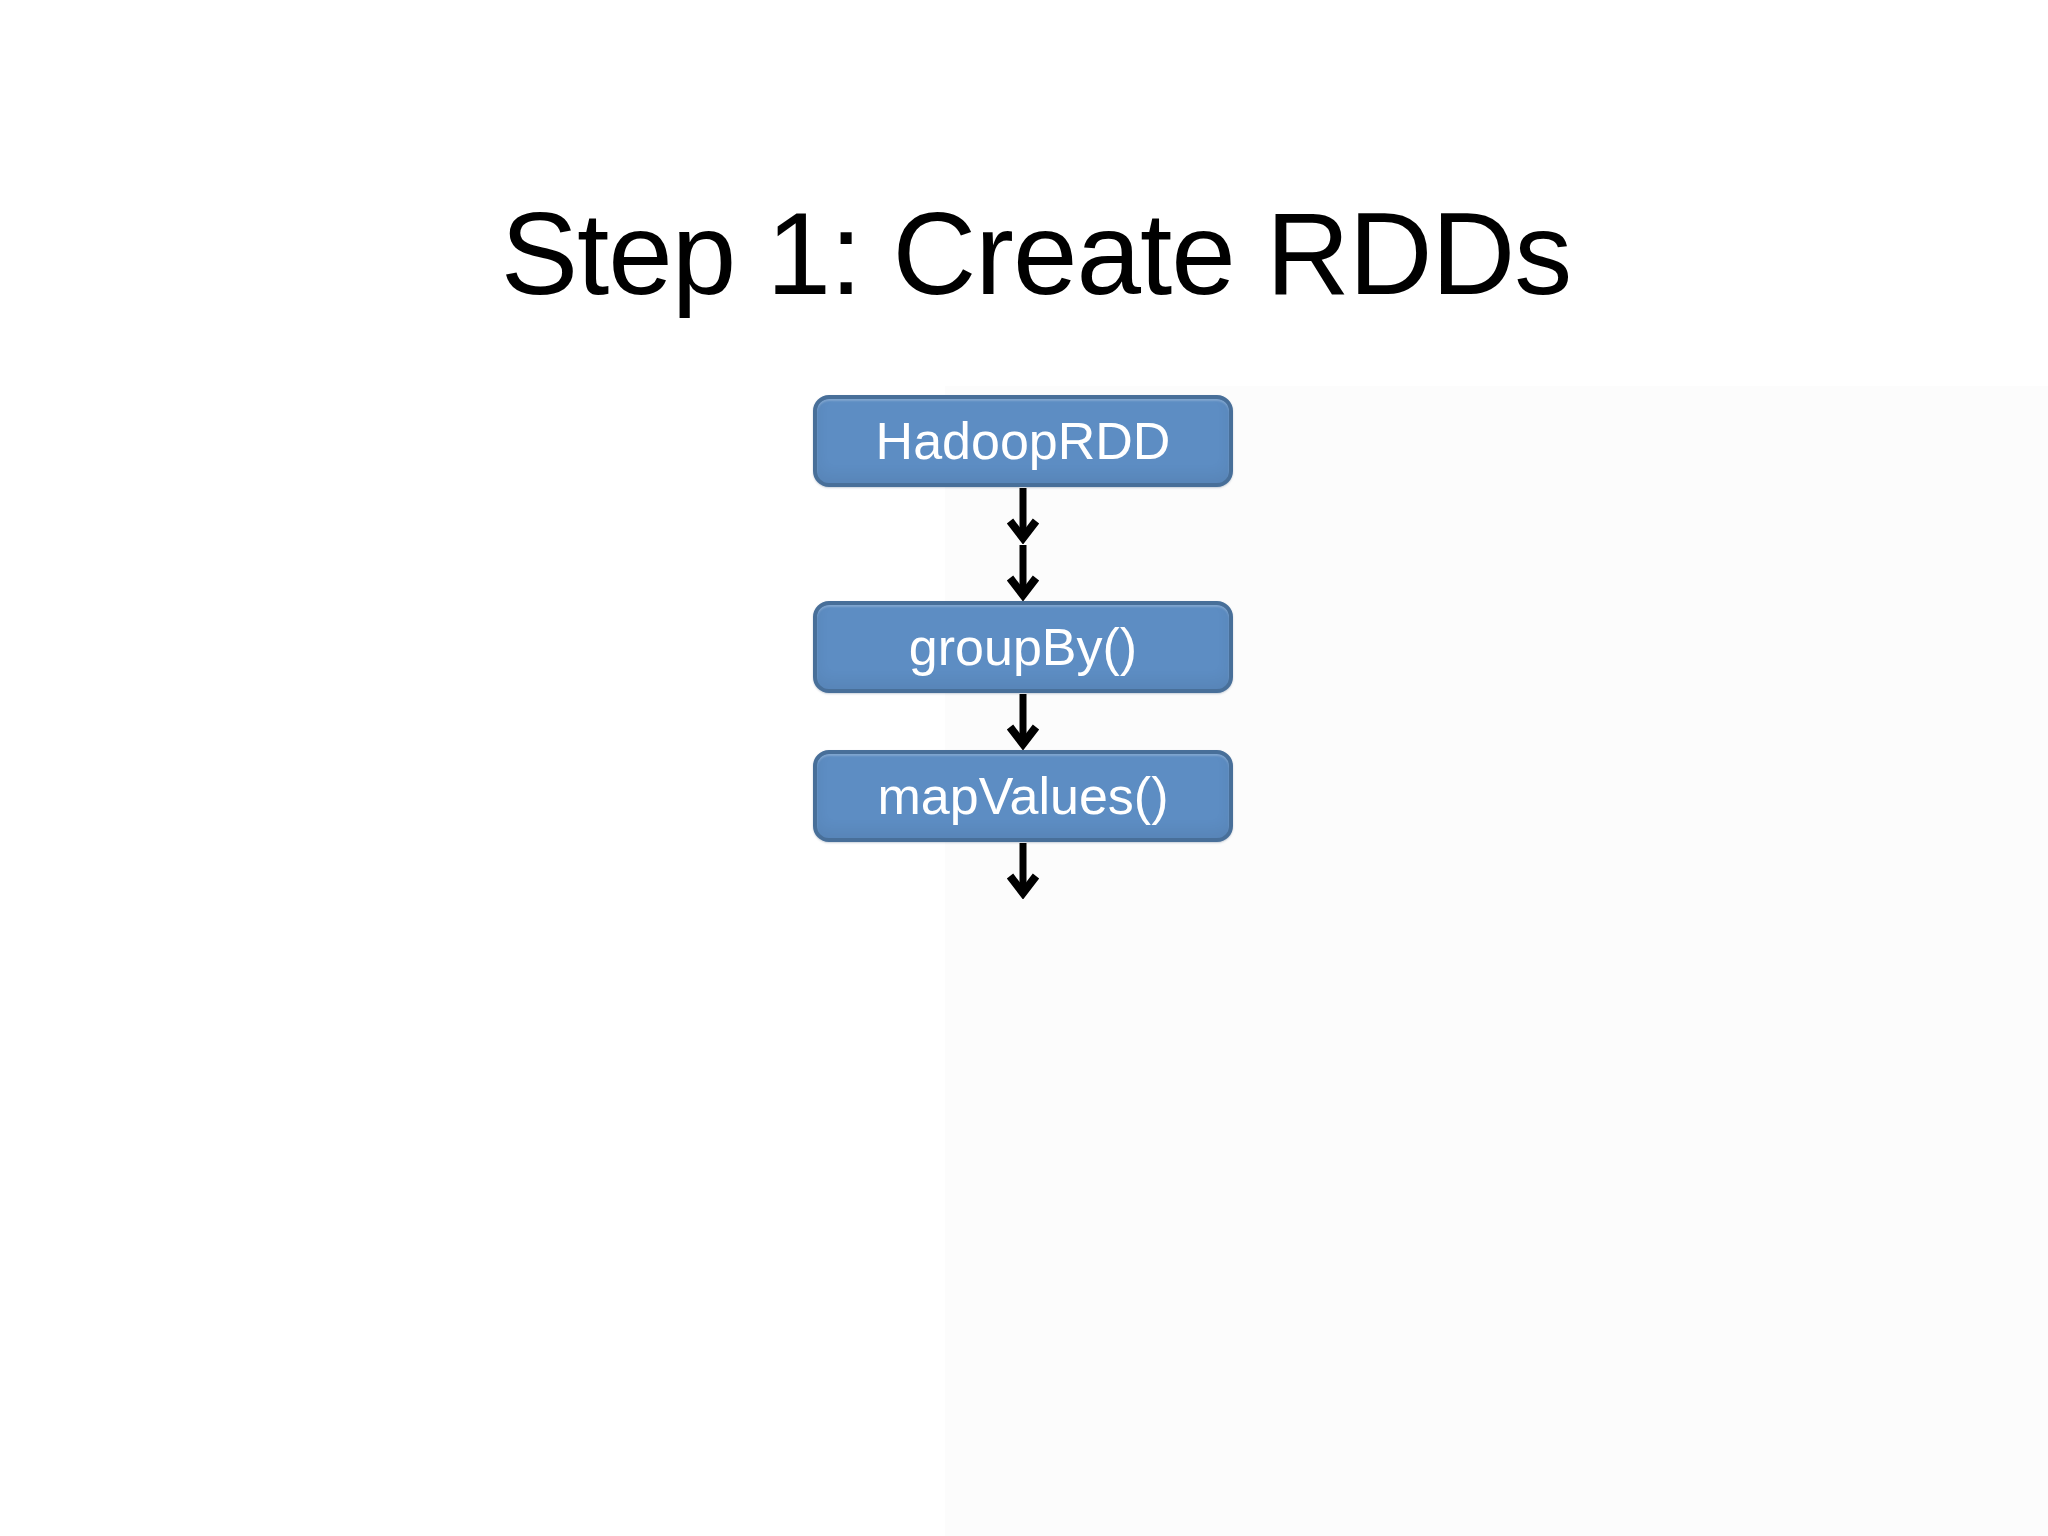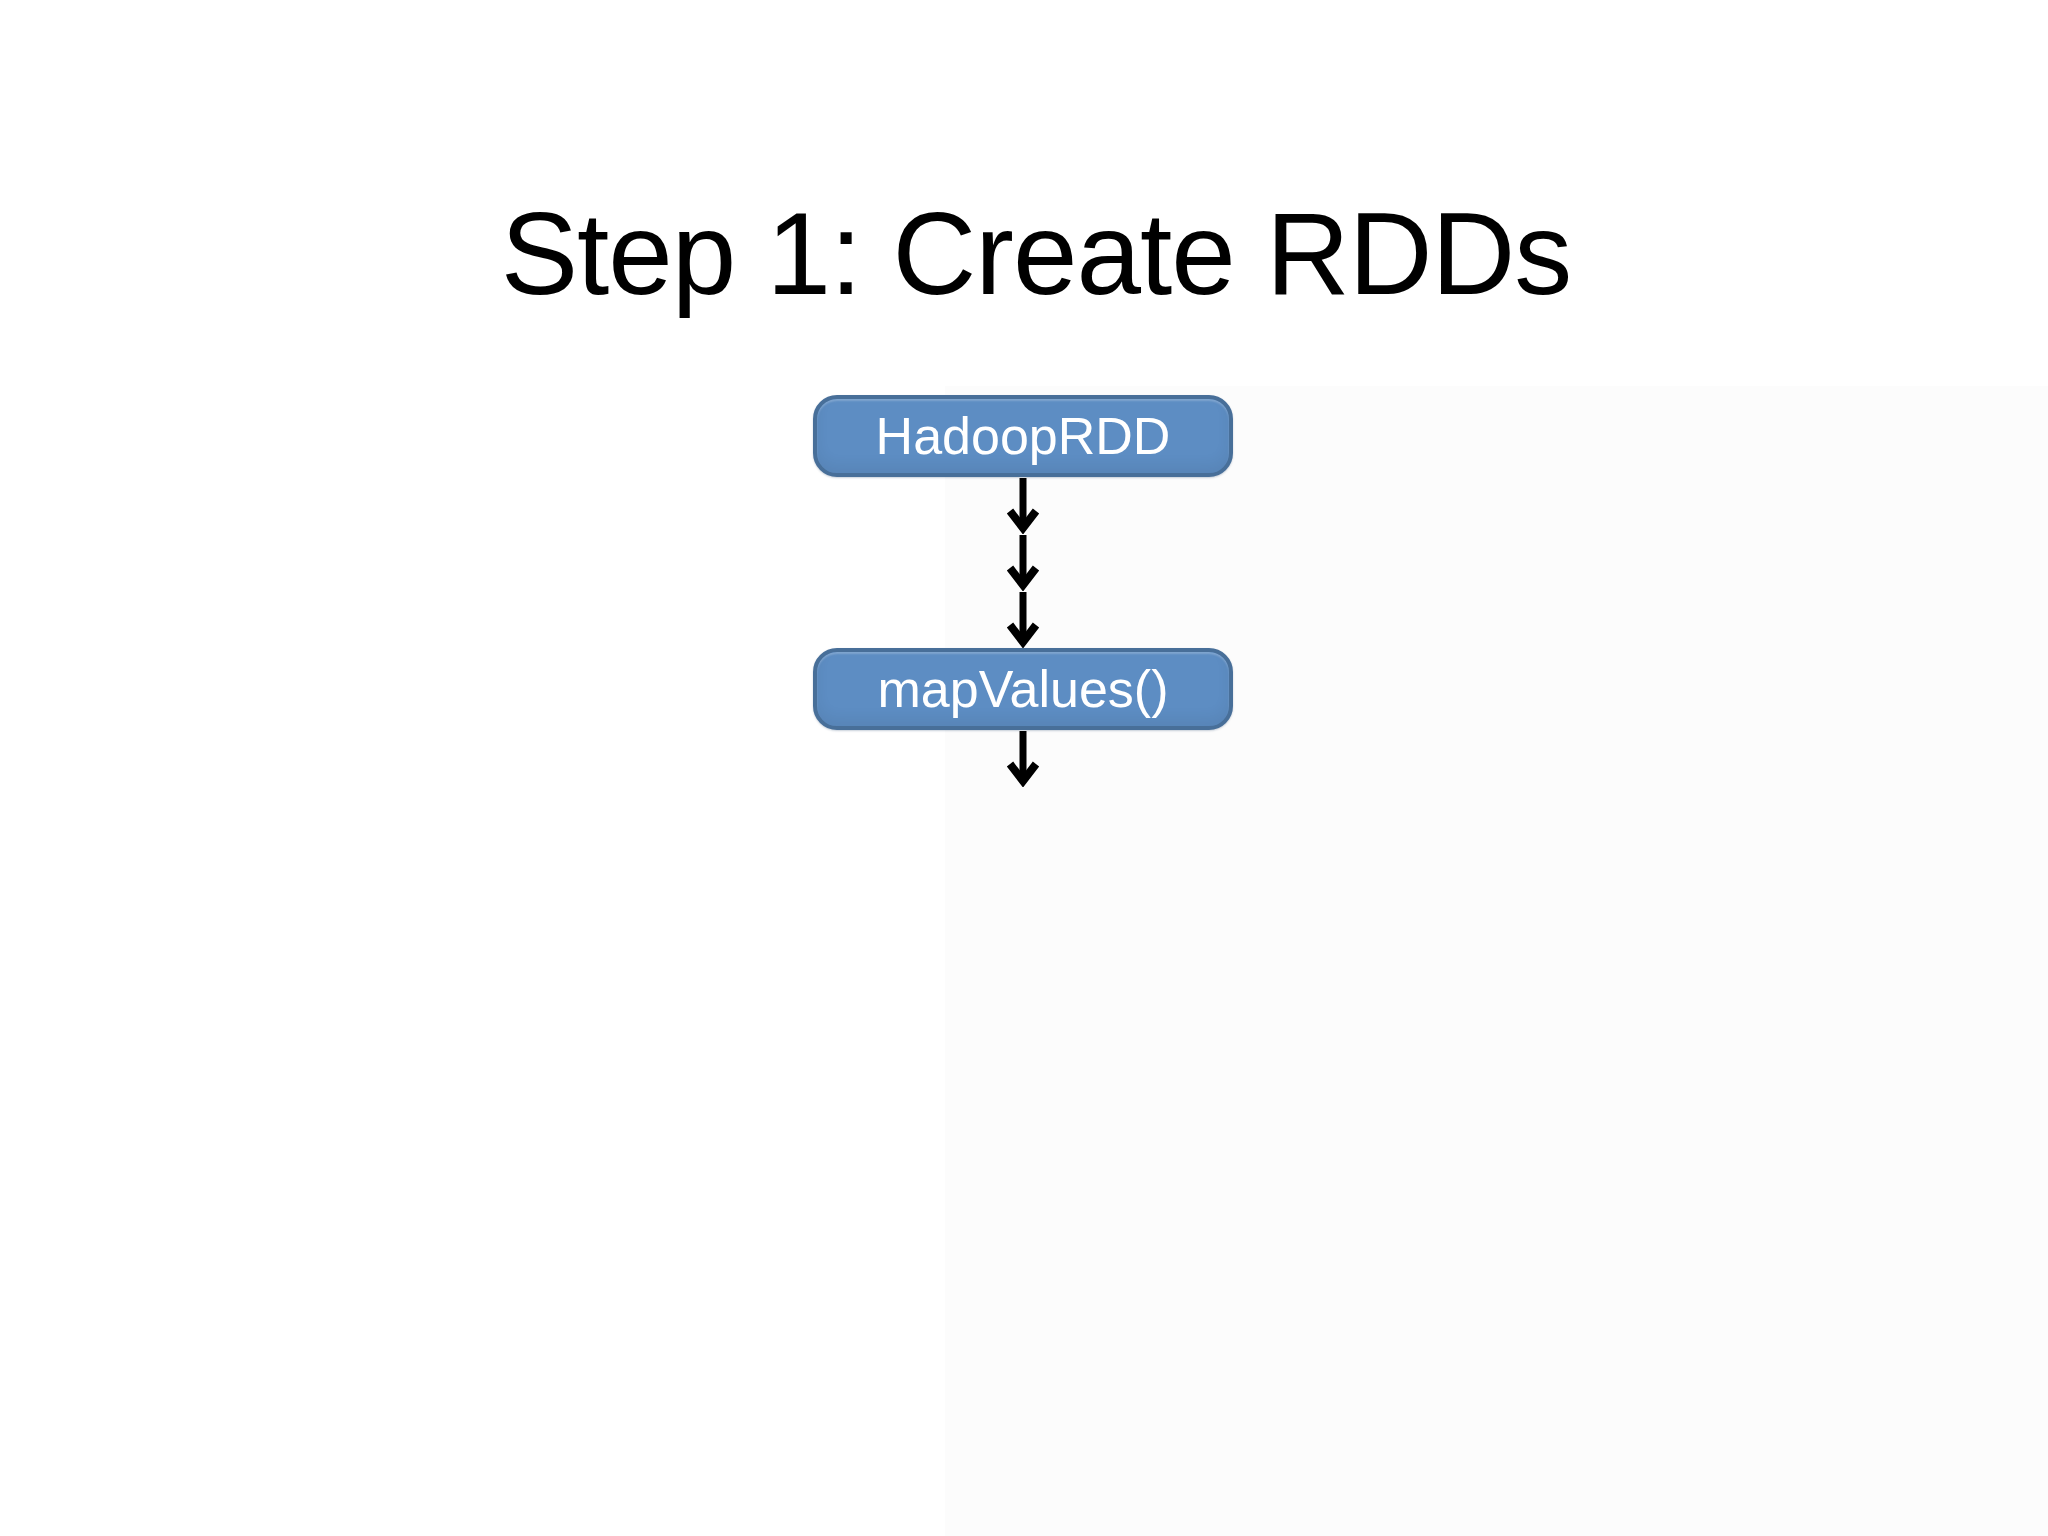--- a/index.html
+++ b/index.html
@@ -42,23 +42,23 @@
     left: 813px;
     top: 395px;
     width: 420px;
     display: flex;
     flex-direction: column;
     align-items: center;
   }
   .node {
     box-sizing: border-box;
     width: 420px;
-    height: 82px;
+    height: 92px;
     border: 4px solid var(--node-border, #486f99);
-    border-radius: 24px;
+    border-radius: 16px;
     background: var(--node-fill, #5d8dc3);
     box-shadow: inset 0 2px 2px rgba(255,255,255,0.22),
                 inset 0 -8px 14px rgba(0,0,0,0.06),
                 0 1px 2px rgba(40,70,110,0.25);
     display: flex;
     align-items: center;
     justify-content: center;
   }
   .node--light {
     background: var(--node-fill-light, #a1c2e8);
@@ -95,20 +95,23 @@
       <path d="M17 1 V45" stroke="currentColor" stroke-width="7" fill="none"></path>
       <path d="M4 34 L17 51 L30 34" stroke="currentColor" stroke-width="8" fill="none" stroke-linejoin="miter"></path>
     </svg>
 
 
     <svg class="arrow" width="34" height="57" viewBox="0 0 34 57">
       <path d="M17 1 V45" stroke="currentColor" stroke-width="7" fill="none"></path>
       <path d="M4 34 L17 51 L30 34" stroke="currentColor" stroke-width="8" fill="none" stroke-linejoin="miter"></path>
     </svg>
 
+    <div class="node">
+      <span class="node-label">groupBy()</span>
+    </div>
 
     <svg class="arrow" width="34" height="57" viewBox="0 0 34 57">
       <path d="M17 1 V45" stroke="currentColor" stroke-width="7" fill="none"></path>
       <path d="M4 34 L17 51 L30 34" stroke="currentColor" stroke-width="8" fill="none" stroke-linejoin="miter"></path>
     </svg>
 
     <div class="node">
       <span class="node-label">mapValues()</span>
     </div>
 

